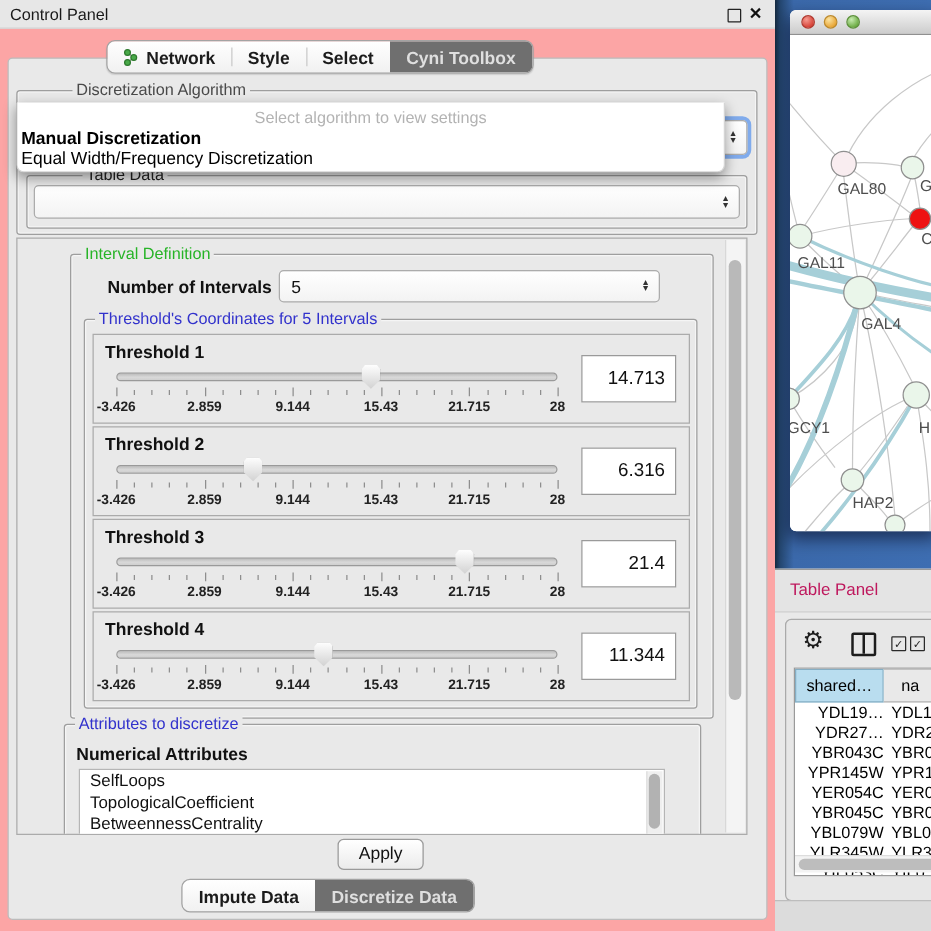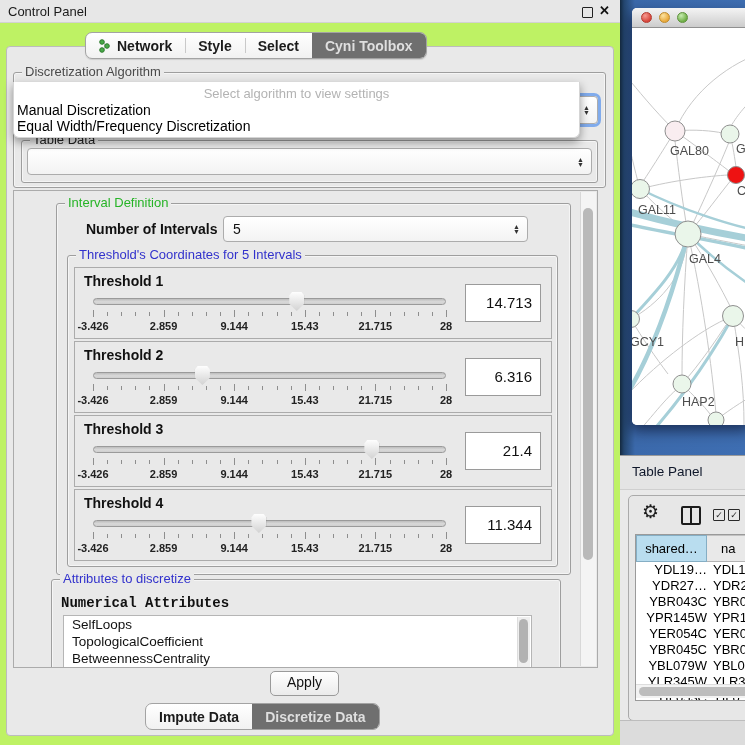--- a/index.html
+++ b/index.html
@@ -3,56 +3,56 @@
 <meta charset="utf-8">
 <style>
   html,body{margin:0;padding:0;}
   body{
     width:745px;height:745px;overflow:hidden;position:relative;
     background:#e9e9e9;
     font-family:"Liberation Sans",sans-serif;
     -webkit-font-smoothing:antialiased;
   }
   
-  #control-panel{position:absolute;left:0;top:0;width:620px;height:745px;background:#bef264;}
+  #control-panel{position:absolute;left:0;top:0;width:620px;height:745px;background:#fca5a5;}
   .cp-titlebar{position:absolute;left:0;top:0;width:100%;height:22px;background:#e7e7e7;border-bottom:1px solid #d2d2d2;}
   .cp-title{position:absolute;left:8px;top:4px;font-size:13px;color:#1a1a1a;}
   .float-btn{position:absolute;left:582px;top:7px;width:9px;height:9px;border:1.5px solid #222;border-radius:1px;}
   .close-btn{position:absolute;left:599px;top:3px;font-size:13px;font-weight:bold;color:#111;}
   .cp-body{position:absolute;left:6px;top:46px;width:606px;height:688px;border:1px solid #bcbcbc;border-radius:4px;background:#e9e9e9;}
 
   
   .tabbar{position:absolute;left:85px;top:32px;height:25px;display:flex;z-index:6;
     background:linear-gradient(#ffffff,#f1f1f1);border:1px solid #a3a3a3;border-radius:7px;overflow:hidden;
     box-shadow:0 1px 1px rgba(0,0,0,.12);}
   .tab{display:flex;align-items:center;justify-content:center;font-size:14px;font-weight:bold;color:#1b1b1b;padding:0 13px;position:relative;white-space:nowrap;}
   .tab + .tab.sep::before{content:"";position:absolute;left:0;top:5px;bottom:5px;width:1px;background:#c9c9c9;}
   .tab.selected{background:#6f6f6f;color:#dfdfdf;}
   .tab .net-ic{margin-right:6px;display:inline-block;width:12px;height:14px;}
 
   
   .group{position:absolute;border:1px solid #9e9e9e;border-radius:3px;box-shadow:inset 0 0 0 1px rgba(255,255,255,.55);}
   .group > .gtitle{position:absolute;top:-8px;left:8px;background:#e9e9e9;padding:0 3px;font-size:13px;line-height:14px;}
-  .gtitle.gray{color:#4a4a4a;}
+  .gtitle.gray{color:#4a4a4a;margin-left:36px;}
   .gtitle.green{color:#27b427;}
   .gtitle.blue{color:#3232cc;}
 
   
   .combo{position:absolute;background:linear-gradient(#ffffff,#f3f3f3);border:1px solid #acacac;border-radius:4px;font-size:14px;color:#111;}
   .combo .cval{position:absolute;left:9px;top:50%;transform:translateY(-50%);white-space:nowrap;}
   .combo .arrows{position:absolute;right:7px;top:50%;transform:translateY(-50%);display:flex;flex-direction:column;align-items:center;color:#333;}
   .combo .arrows span{font-size:7px;line-height:5px;}
   .combo.focused{box-shadow:0 0 0 3px rgba(92,150,236,.75);}
 
   
   .popup{position:absolute;left:13px;top:82px;width:565px;height:55px;background:#fff;z-index:40;
     border-radius:0 0 6px 6px;box-shadow:0 4px 10px rgba(0,0,0,.4);border:1px solid #d5d5d5;border-top:none;}
   .popup .prompt{position:absolute;left:0;right:0;top:4px;text-align:center;color:#b3b3b3;font-size:13px;}
   .popup .pitem{position:absolute;left:3px;font-size:14px;color:#000;white-space:nowrap;}
-  .popup .pitem.b{font-weight:normal;}
+  .popup .pitem.b{font-weight:bold;}
 
   
   .scrollpane{position:absolute;left:13px;top:190px;width:583px;height:476px;border:1px solid #ababab;background:#e9e9e9;overflow:hidden;}
   .vscroll{position:absolute;right:1px;top:1px;bottom:1px;width:15px;background:#f4f4f4;border-left:1px solid #d8d8d8;}
   .vscroll .thumb{position:absolute;left:2px;width:10px;border-radius:5px;background:#b9b9b9;}
 
   
   .noi-label{position:absolute;font-size:14px;font-weight:bold;color:#111;}
   .threshold-panel{position:absolute;left:60px;width:476px;height:70px;border:1px solid #ababab;background:#e9e9e9;}
   .th-label{position:absolute;left:9px;top:5px;font-size:14px;font-weight:bold;color:#111;}
@@ -93,21 +93,21 @@
     box-shadow:-2px 6px 14px rgba(0,0,20,.55);background:#fff;}
   .nw-titlebar{position:absolute;left:0;top:0;width:100%;height:20px;
     background:linear-gradient(#f4f4f4,#cccccc);border-bottom:1px solid #909090;box-sizing:border-box;}
   .light{position:absolute;top:4px;width:11px;height:11px;border-radius:50%;box-sizing:border-box;}
   .light.red{left:9px;background:radial-gradient(circle at 35% 30%,#f69a90,#d7453a 70%);border:1px solid #b13a30;}
   .light.yellow{left:27px;background:radial-gradient(circle at 35% 30%,#fbe3a0,#e9a83a 70%);border:1px solid #bd8a2c;}
   .light.green{left:45px;background:radial-gradient(circle at 35% 30%,#c7ecb0,#6fae47 70%);border:1px solid #5d913b;}
   .nw-content{position:absolute;left:0;top:20px;width:130px;height:397px;background:#fff;}
 
   .table-panel-bar{position:absolute;left:0;top:455px;width:125px;height:33px;background:#e4e4e4;border-top:1px solid #9a9a9a;border-bottom:1px solid #cfcfcf;}
-  .table-panel-bar .t{position:absolute;left:12px;top:8px;font-size:13.5px;color:#0f172a;}
+  .table-panel-bar .t{position:absolute;left:12px;top:8px;font-size:13.5px;color:#be185d;}
   .tp-box{position:absolute;left:8px;top:495px;width:130px;height:224px;background:#e7e7e7;border:1px solid #aaaaaa;border-radius:5px;}
   .tp-toolbar{position:absolute;left:0;top:0;width:100%;height:36px;}
   .gear{position:absolute;left:13px;top:4px;font-size:19px;color:#1c1c1c;}
   .colsplit{position:absolute;left:52px;top:10px;width:16px;height:15px;border:2px solid #1c1c1c;border-radius:2px;}
   .colsplit::after{content:"";position:absolute;left:50%;top:0;bottom:0;width:2px;background:#1c1c1c;transform:translateX(-50%);}
   .cbx{position:absolute;top:13px;width:10px;height:10px;border:1.5px solid #2a2a2a;border-radius:1px;font-size:9px;line-height:10px;text-align:center;color:#2a2a2a;}
   .tp-table{position:absolute;left:6px;top:38px;width:124px;height:167px;background:#fff;border:1px solid #9a9a9a;overflow:hidden;box-sizing:border-box;}
   .tp-head{display:flex;height:27px;}
   .tp-head .hc{box-sizing:border-box;border-right:1px solid #9fb6c2;font-size:13px;display:flex;align-items:center;justify-content:center;}
   .tp-head .hc.sel{width:71px;background:#b9ddef;border:1px solid #85aec4;}
@@ -379,21 +379,21 @@
             </div>
       <div class="thumb" style="left: 158.408px;"></div>
     </div>
     <div class="th-value">11.344</div>
   </div>
 </div>
 
     <div class="group" style="left:37px;top:388px;width:508px;height:115px;">
       <span class="gtitle blue">Attributes to discretize</span>
     </div>
-    <div class="attr-label" style="left:47px;top:404px;font-family:Liberation Mono, monospace;">Numerical Attributes</div>
+    <div class="attr-label" style="left:47px;top:404px;">Numerical Attributes</div>
     <div class="attr-list" style="left:49px;top:424px;width:467px;height:70px;">
       <div id="attr-items">
           <div class="item">SelfLoops</div>
           <div class="item">TopologicalCoefficient</div>
           <div class="item">BetweennessCentrality</div>
         </div>
       <div class="attr-vscroll">
           <div class="thumb"></div>
         </div>
     </div>

